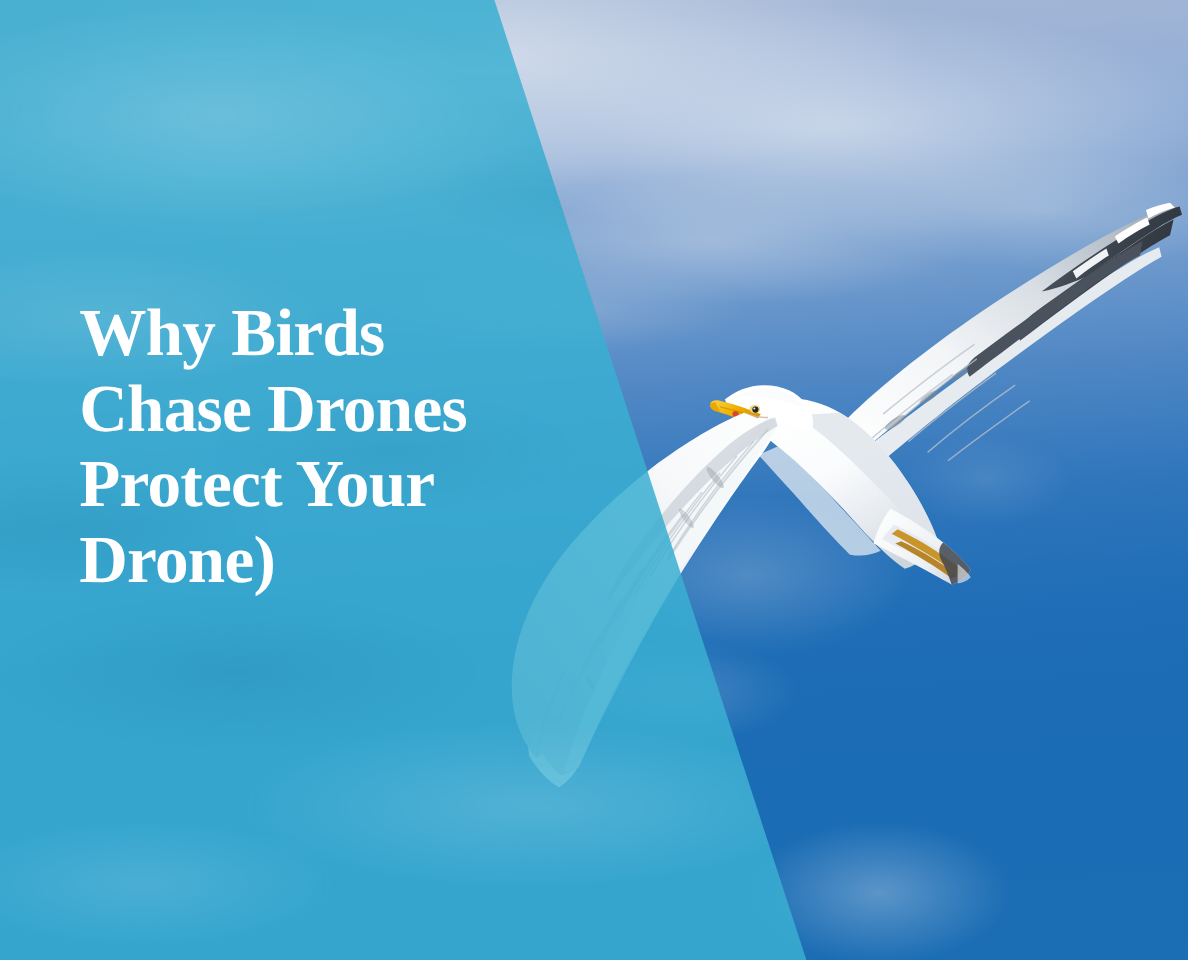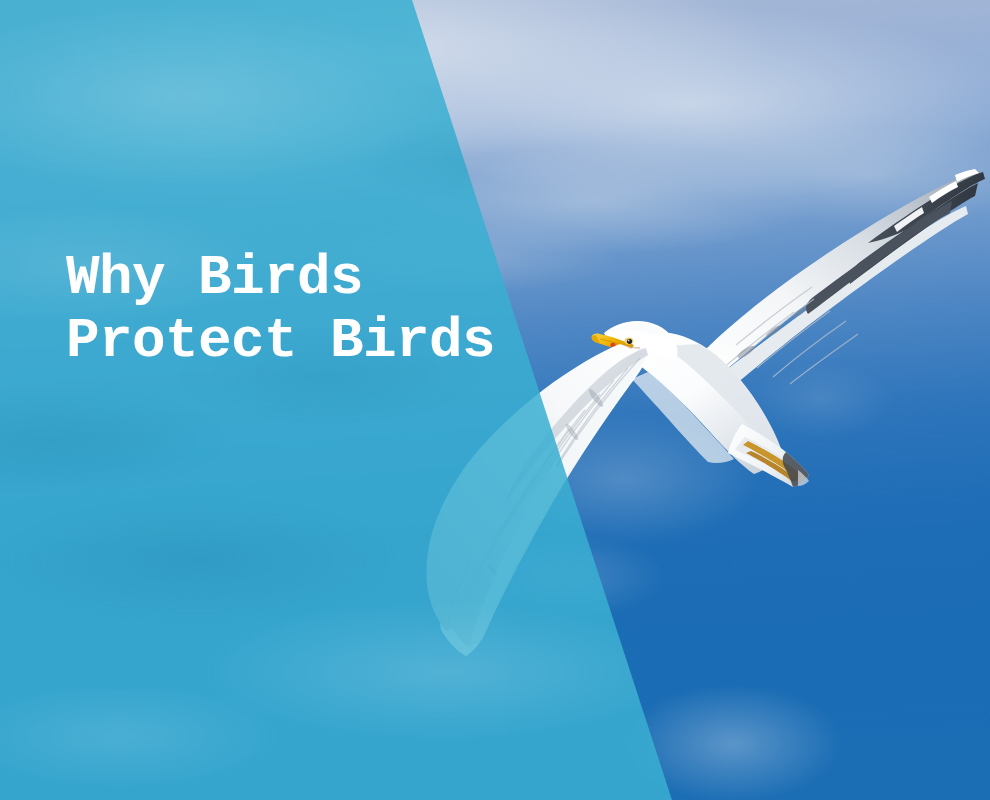--- a/index.html
+++ b/index.html
@@ -6,21 +6,21 @@
   html, body {
     margin: 0;
     padding: 0;
     background: #000;
   }
   #hero {
     position: relative;
     width: 990px;
     height: 800px;
     overflow: hidden;
-    font-family: Liberation Mono, monospace;
+    font-family: Liberation Serif, serif;
     background: #0c4a6e;
     user-select: none;
   }
   .layer {
     position: absolute;
     inset: 0;
     width: 100%;
     height: 100%;
   }
   
@@ -313,16 +313,18 @@
       <path d="M798,470 C803,474 807,478 809,481 C806,484 802,486 798,486
                C798,481 798,475 798,470 Z" fill="#ffffff" opacity=".55"></path>
     </g>
   </svg>
 
   <div class="layer" id="teal-overlay"></div>
   <div class="layer" id="teal-texture"></div>
 
   <div id="headline-block">
     <span class="headline-line">Why Birds</span>
-    <span class="headline-line">Protect Birds</span>
+    <span class="headline-line">Chase Drones</span>
+    <span class="headline-line">Protect Your</span>
+    <span class="headline-line">Drone)</span>
   </div>
 
 </div>
 
 </body></html>

